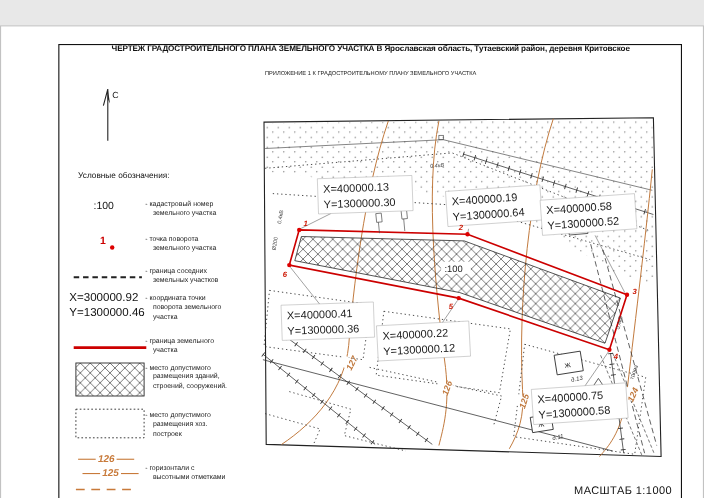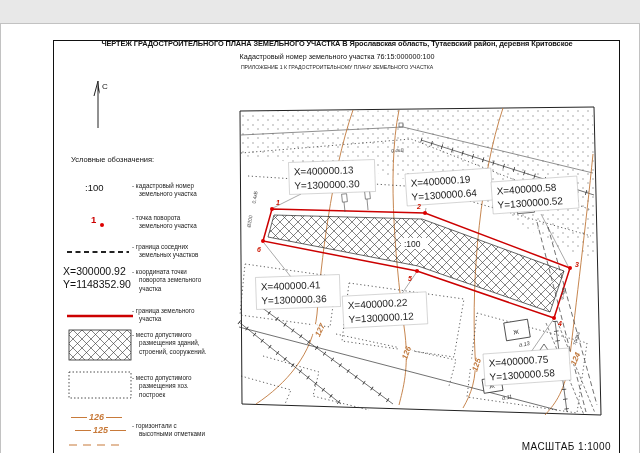--- a/index.html
+++ b/index.html
@@ -27,35 +27,34 @@
   .vtx{fill:#cc1500;font-size:7px;font-style:italic;font-weight:bold;}
   .house{fill:#222;font-size:6px;}
 </style>
 </head>
 <body>
 
 <div class="page">
   <div class="frame"></div>
 
   <div class="abs title1">ЧЕРТЕЖ ГРАДОСТРОИТЕЛЬНОГО ПЛАНА ЗЕМЕЛЬНОГО УЧАСТКА В  Ярославская область, Тутаевский район, деревня Критовское</div>
-  <div class="abs title2">Кадастровый номер земельного участка 76:15:000000:100</div>
   <div class="abs title3">ПРИЛОЖЕНИЕ 1 К ГРАДОСТРОИТЕЛЬНОМУ ПЛАНУ ЗЕМЕЛЬНОГО УЧАСТКА</div>
 
   <div class="abs leg-head">Условные обозначения:</div>
   <div class="abs leg-key" style="left:84px;top:158px;">:100</div>
   <div class="abs leg-label" style="left:131px;top:158px;">- кадастровый номер
 земельного участка</div>
   <div class="abs leg-key red" style="left:90px;top:190px;font-weight:bold;">1</div>
   <div class="reddot" style="left:99px;top:199px;"></div>
   <div class="abs leg-label" style="left:131px;top:190px;">- точка поворота
 земельного участка</div>
   <div class="abs leg-label" style="left:131px;top:219px;">- граница соседних
 земельных участков</div>
   <div class="abs leg-coord" style="left:62px;top:241px;text-align:right;">X=300000.92</div>
-  <div class="abs leg-coord" style="left:62px;top:254px;">Y=1148352.90</div>
+  <div class="abs leg-coord" style="left:62px;top:254px;">Y=1300000.46</div>
   <div class="abs leg-label" style="left:131px;top:244px;">- координата точки
 поворота земельного
 участка</div>
   <div class="abs leg-label" style="left:131px;top:283px;">- граница земельного
 участка</div>
   <div class="abs leg-label" style="left:131px;top:307px;">- место допустимого
 размещения  зданий,
 строений, сооружений.</div>
   <div class="abs leg-label" style="left:131px;top:350px;">- место допустимого
 размещения  хоз.

